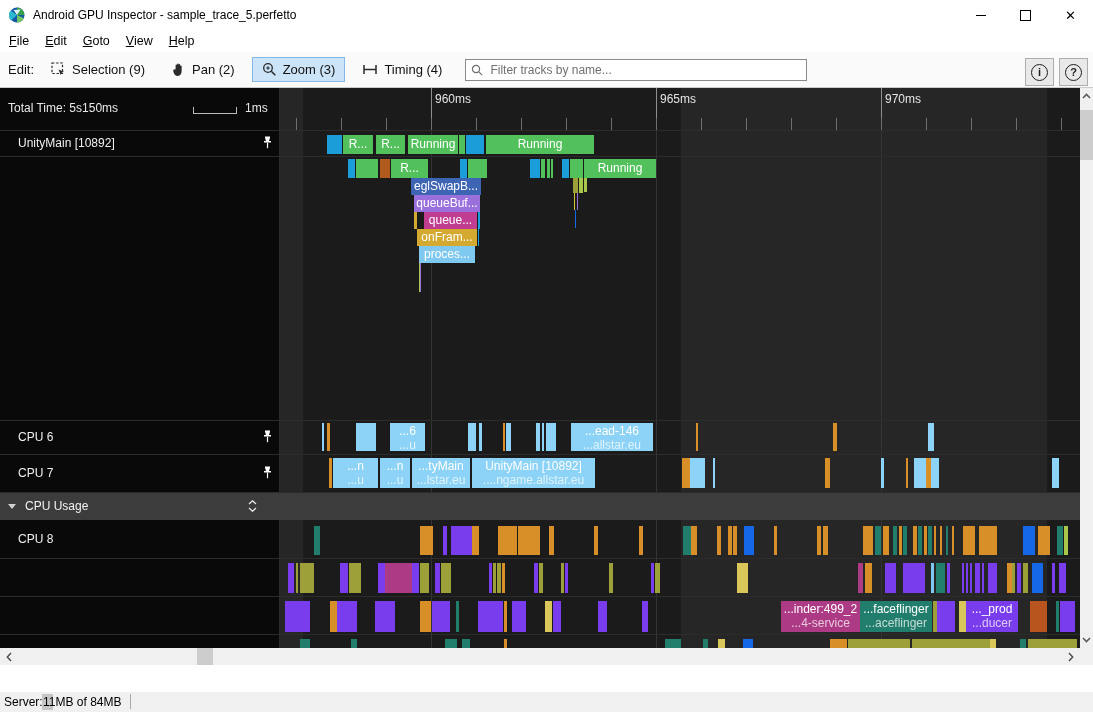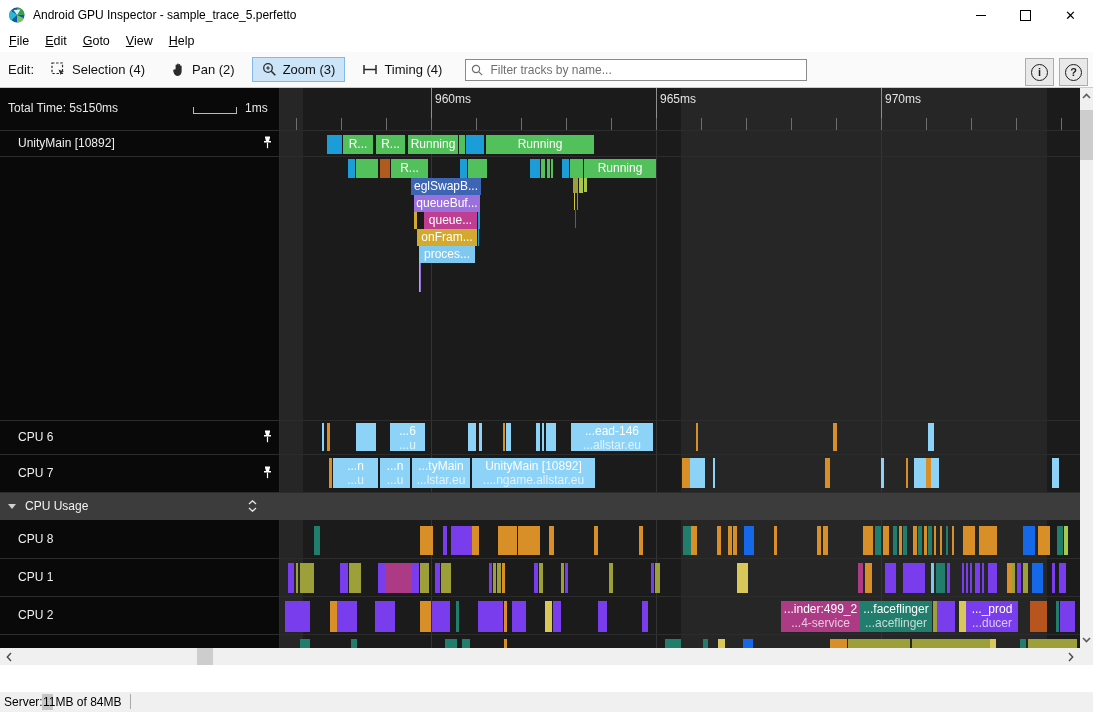--- a/index.html
+++ b/index.html
@@ -114,21 +114,21 @@
     <span class="menu-item">Help</span>
   </div>
 
   <div class="toolbar">
     <span class="mode-label">Edit:</span>
     <button class="tool-btn">
       <svg width="15" height="15" viewBox="0 0 15 15">
           <rect x="1" y="1" width="10.5" height="10.5" fill="none" stroke="#2b2b2b" stroke-width="1.2" stroke-dasharray="2.4,1.7"></rect>
           <path d="M7.5 7.5l5.5 2.2-2.3 1 -1 2.3z" fill="#2b2b2b"></path>
         </svg>
-      <span>Selection (4)</span>
+      <span>Selection (9)</span>
     </button>
     <button class="tool-btn">
       <svg width="14" height="15" viewBox="0 0 14 15">
           <path d="M3.6 7.4V3.3c0-.95 1.5-.95 1.5 0V6.2 2.3c0-.95 1.6-.95 1.6 0V6 2.8c0-.95 1.5-.95 1.5 0v3.7V4.1c0-.9 1.45-.9 1.45 0v5c0 3-1.4 4.9-3.9 4.9-2.3 0-3.3-1.5-4.1-3.6-.9-2.3-.3-3.2 1.95-3z" fill="#2b2b2b"></path>
         </svg>
       <span>Pan (2)</span>
     </button>
     <button class="tool-btn active">
       <svg width="15" height="15" viewBox="0 0 15 15">
           <circle cx="6" cy="6" r="4.3" fill="none" stroke="#2b2b2b" stroke-width="1.3"></circle>
@@ -430,26 +430,20 @@
           <span class="t-icons">
             <svg width="11" height="14" viewBox="0 0 11 14">
               <path d="M3 0.5h5v1.2L7 5h2v1.6H2V5h2L3 1.7z" fill="#fff"></path>
               <rect x="4.9" y="6.6" width="1.2" height="5.6" fill="#fff"></rect>
             </svg>
           </span>
         </div>
         <div class="track-label" style="top: 432px; height: 38px;">
           <span class="name">CPU 8</span>
         </div>
-        <div class="track-label" style="top: 470px; height: 38px;">
-          <span class="name">CPU 1</span>
-        </div>
-        <div class="track-label" style="top: 508px; height: 38px;">
-          <span class="name">CPU 2</span>
-        </div>
         <div class="track-label" style="top: 546px; height: 38px;">
           <span class="name">CPU 3</span>
         </div>
       </div>
     <div class="vscroll">
       <div class="varrow" style="top:0">
         <svg width="9" height="6" viewBox="0 0 9 6">
             <path d="M1 5l3.5-3.6L8 5" fill="none" stroke="#5a5a5a" stroke-width="1.5"></path>
           </svg>
       </div>

